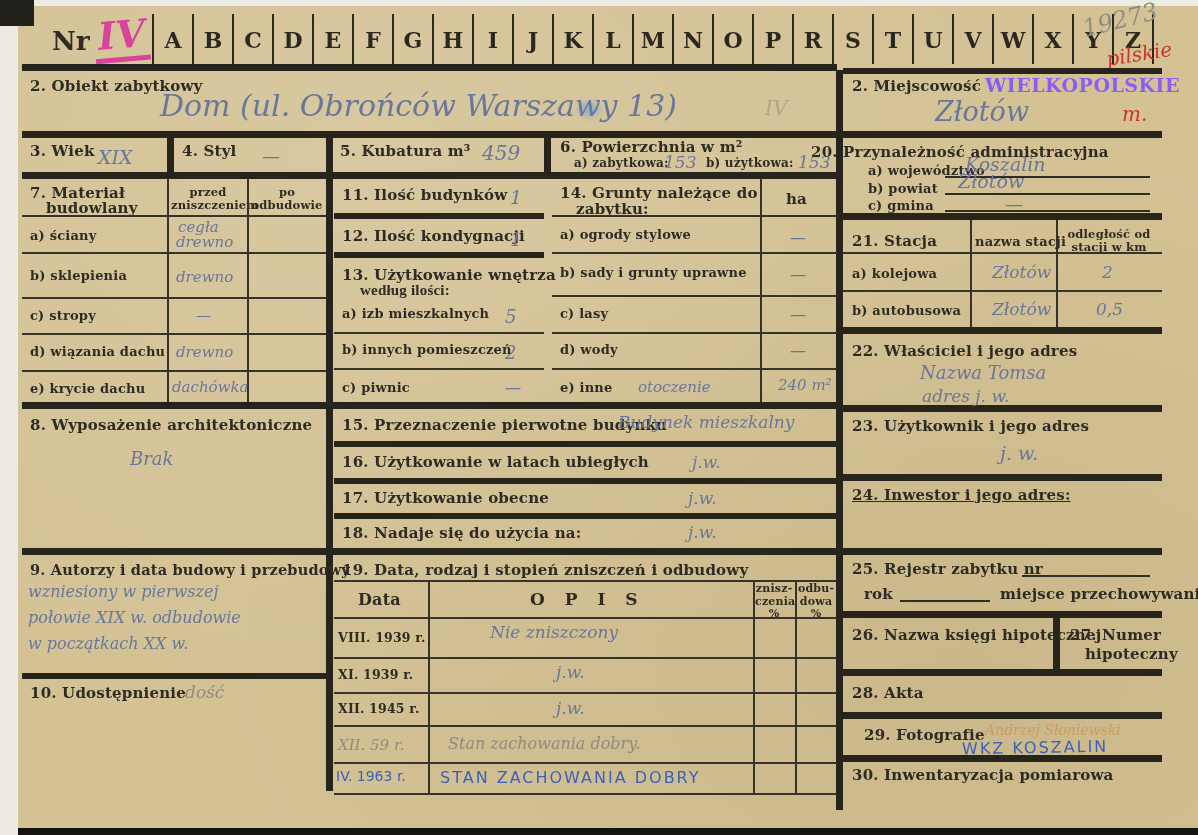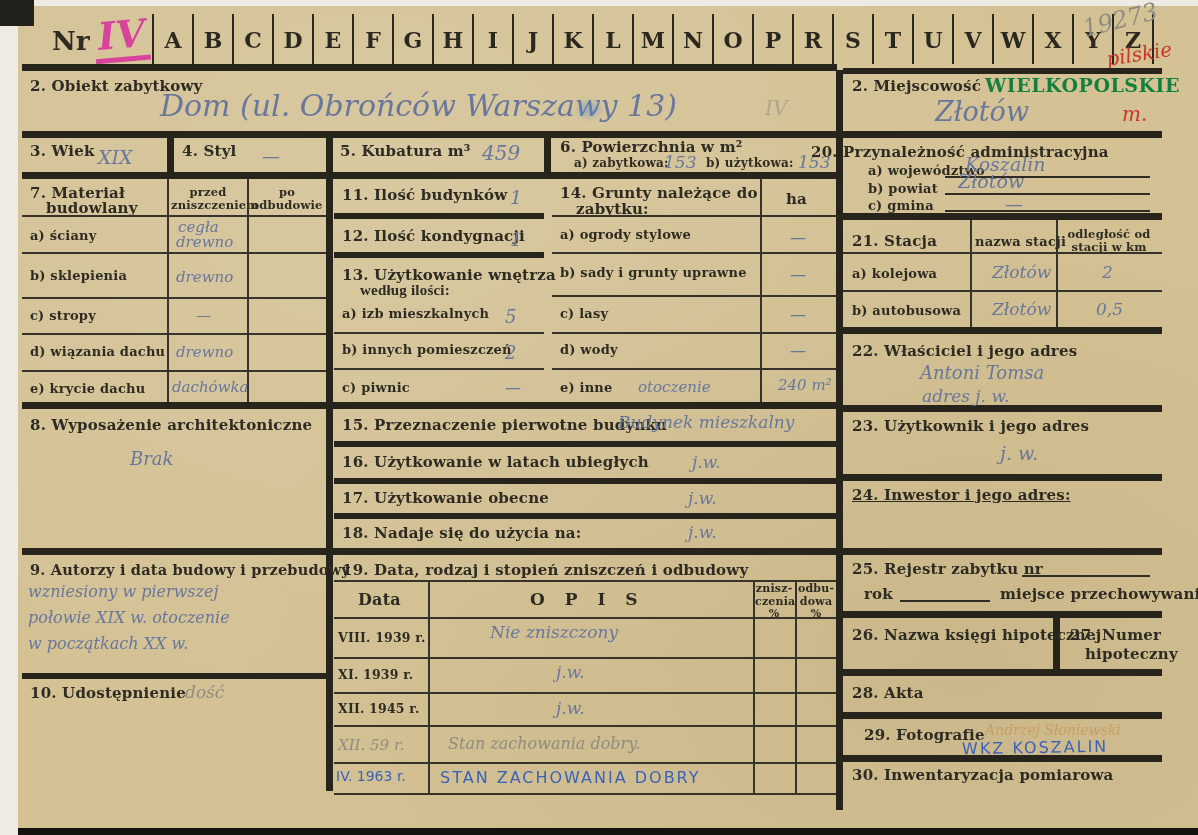--- a/index.html
+++ b/index.html
@@ -102,21 +102,21 @@
   <div class="bar" style="left:326px;top:138px;width:7px;height:653px;"></div>
   <div class="bar" style="left:836px;top:70px;width:7px;height:740px;"></div>
   <div class="bar" style="left:1053px;top:618px;width:7px;height:52px;"></div>
 
   <div class="abs lbl" style="left:30px;top:77px;">2. Obiekt zabytkowy</div>
   <div class="abs hw" style="left:160px;top:88px;font-size:30px;">Dom (ul. Obrońców Warszawy 13)</div>
   <div class="abs hw pencil" style="left:765px;top:96px;font-size:20px;opacity:.55;">IV</div>
   <div class="smudge" style="left:578px;top:102px;width:22px;height:15px;background:rgba(90,140,210,.38);"></div>
 
   <div class="abs lbl" style="left:852px;top:77px;">2. Miejscowość</div>
-  <div class="abs lbl" style="left:985px;top:74px;font-size:19px;letter-spacing:.5px;color:#15803d;">WIELKOPOLSKIE</div>
+  <div class="abs lbl" style="left:985px;top:74px;font-size:19px;letter-spacing:.5px;color:#8b5cf6;">WIELKOPOLSKIE</div>
   <div class="abs hw" style="left:935px;top:96px;font-size:27px;">Złotów</div>
   <div class="abs hw red" style="left:1122px;top:102px;font-size:20px;">m.</div>
 
   <div class="abs lbl" style="left:30px;top:142px;">3. Wiek</div>
   <div class="abs hw" style="left:98px;top:146px;font-size:19px;">XIX</div>
   <div class="abs lbl" style="left:182px;top:142px;">4. Styl</div>
   <div class="abs hw" style="left:262px;top:146px;font-size:18px;">—</div>
   <div class="abs lbl" style="left:340px;top:142px;">5. Kubatura m³</div>
   <div class="abs hw" style="left:482px;top:141px;font-size:20px;">459</div>
   <div class="abs lbl" style="left:560px;top:138px;">6. Powierzchnia w m²</div>
@@ -191,21 +191,21 @@
   <div class="abs hw" style="left:618px;top:412px;font-size:17px;">Budynek mieszkalny</div>
   <div class="abs lbl" style="left:342px;top:453px;">16. Użytkowanie w latach ubiegłych</div>
   <div class="abs hw" style="left:692px;top:452px;font-size:17px;">j.w.</div>
   <div class="abs lbl" style="left:342px;top:489px;">17. Użytkowanie obecne</div>
   <div class="abs hw" style="left:688px;top:488px;font-size:17px;">j.w.</div>
   <div class="abs lbl" style="left:342px;top:524px;">18. Nadaje się do użycia na:</div>
   <div class="abs hw" style="left:688px;top:522px;font-size:17px;">j.w.</div>
 
   <div class="abs lbl" style="left:30px;top:561px;font-size:14.5px;">9. Autorzy i data budowy i przebudowy</div>
   <div class="abs hw" style="left:28px;top:582px;font-size:16px;">wzniesiony w pierwszej</div>
-  <div class="abs hw" style="left:28px;top:608px;font-size:16px;">połowie XIX w. otoczenie</div>
+  <div class="abs hw" style="left:28px;top:608px;font-size:16px;">połowie XIX w. odbudowie</div>
   <div class="abs hw" style="left:28px;top:634px;font-size:16px;">w początkach XX w.</div>
 
   <div class="abs lbl" style="left:30px;top:684px;">10. Udostępnienie</div>
   <div class="abs hw pencil" style="left:185px;top:682px;font-size:17px;">dość</div>
 
   <div class="abs lbl" style="left:342px;top:561px;">19. Data, rodzaj i stopień zniszczeń i odbudowy</div>
   <div class="hline" style="left:334px;top:580px;width:503px;"></div>
   <div class="hline" style="left:334px;top:617px;width:503px;"></div>
   <div class="vline" style="left:428px;top:580px;height:213px;"></div>
   <div class="vline" style="left:753px;top:580px;height:213px;"></div>
@@ -249,21 +249,21 @@
   <div class="hline" style="left:843px;top:252px;width:319px;"></div>
   <div class="abs lbl lbl-sm" style="left:852px;top:266px;">a) kolejowa</div>
   <div class="abs hw" style="left:992px;top:262px;font-size:17px;">Złotów</div>
   <div class="abs hw" style="left:1102px;top:262px;font-size:17px;">2</div>
   <div class="hline" style="left:843px;top:290px;width:319px;"></div>
   <div class="abs lbl lbl-sm" style="left:852px;top:303px;">b) autobusowa</div>
   <div class="abs hw" style="left:992px;top:299px;font-size:17px;">Złotów</div>
   <div class="abs hw" style="left:1096px;top:299px;font-size:17px;">0,5</div>
 
   <div class="abs lbl" style="left:852px;top:342px;">22. Właściciel i jego adres</div>
-  <div class="abs hw" style="left:920px;top:362px;font-size:18px;">Antoni Tomsa</div>
+  <div class="abs hw" style="left:920px;top:362px;font-size:18px;">Nazwa Tomsa</div>
   <div class="abs hw" style="left:922px;top:386px;font-size:17px;">adres j. w.</div>
   <div class="abs lbl" style="left:852px;top:417px;">23. Użytkownik i jego adres</div>
   <div class="abs hw" style="left:1000px;top:442px;font-size:19px;">j. w.</div>
   <div class="abs lbl" style="left:852px;top:486px;text-decoration:underline;">24. Inwestor i jego adres:</div>
 
   <div class="abs lbl" style="left:852px;top:560px;">25. Rejestr zabytku nr</div>
   <div class="uline" style="left:1022px;top:575px;width:128px;"></div>
   <div class="abs lbl" style="left:864px;top:585px;">rok</div>
   <div class="uline" style="left:900px;top:600px;width:90px;"></div>
   <div class="abs lbl" style="left:1000px;top:585px;">miejsce przechowywania</div>

